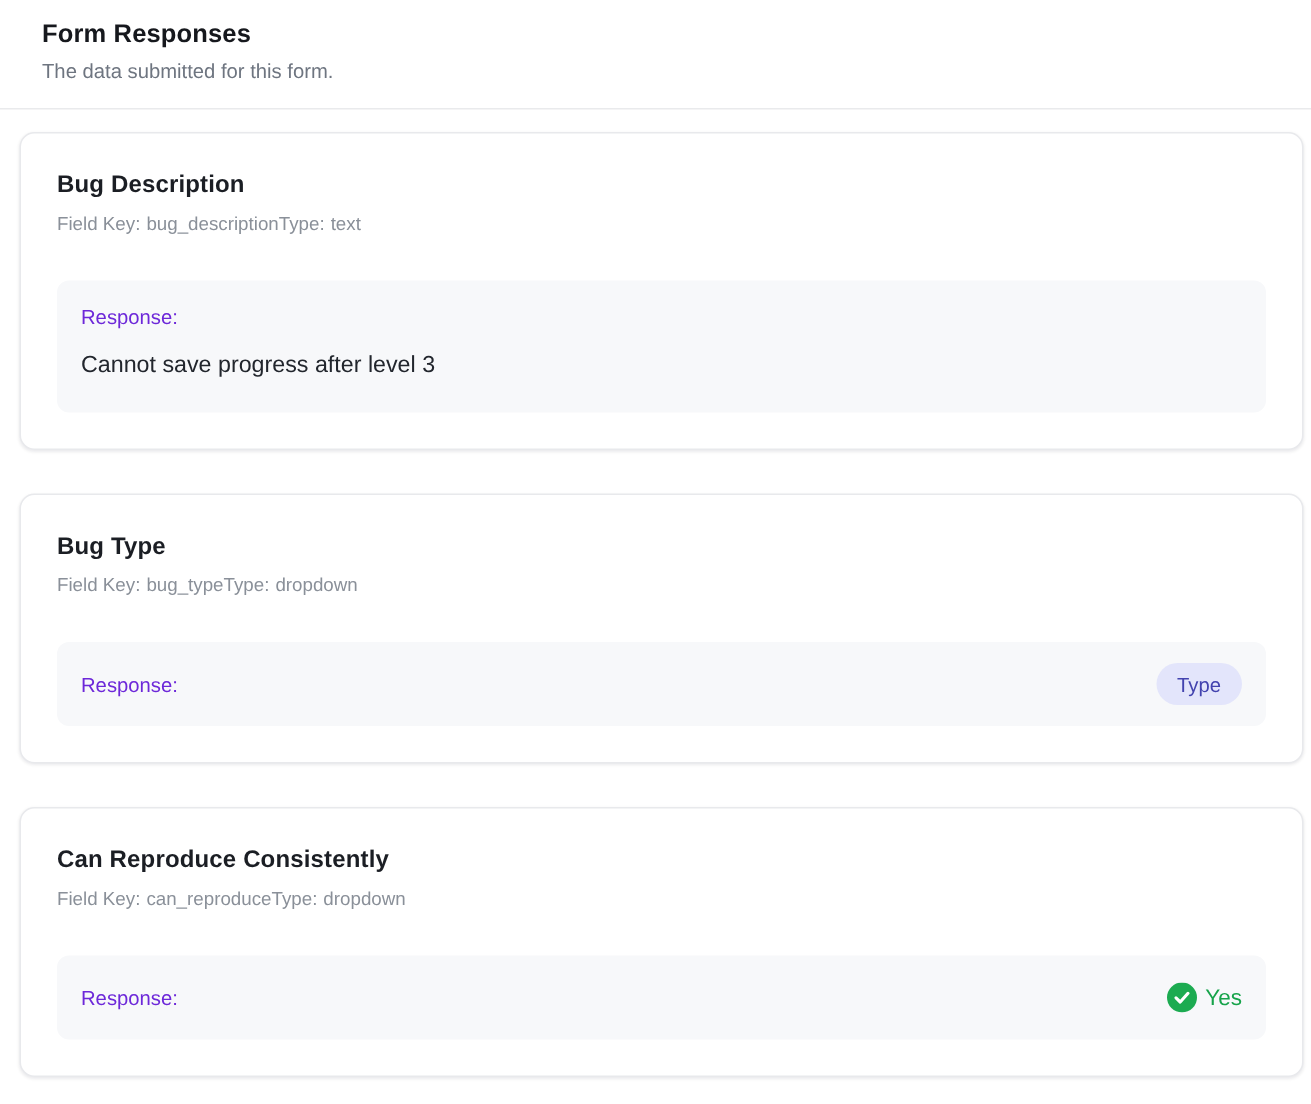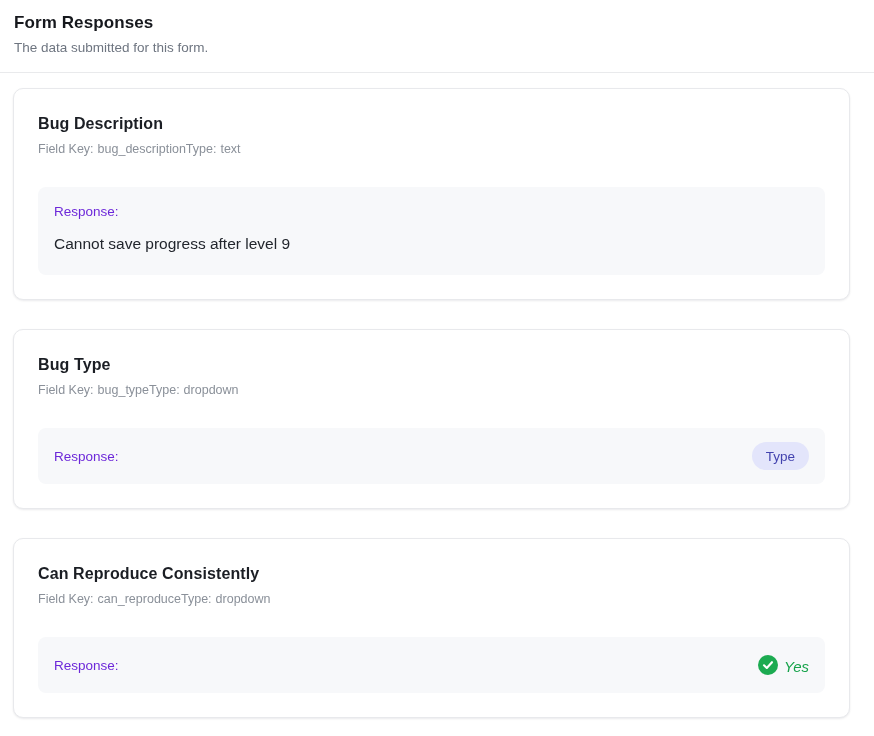--- a/index.html
+++ b/index.html
@@ -5,26 +5,26 @@
   * { margin: 0; padding: 0; box-sizing: border-box; }
   html, body {
     width: 874px;
     background: #ffffff;
     font-family: "Liberation Sans", "DejaVu Sans", sans-serif;
     color: #1d2127;
   }
   body { height: 736px; overflow: hidden; }
 
   
-  .page-header { padding: 13px 16px 17px 14px; border-bottom: 1px solid #e9eaec; }
+  .page-header { padding: 13px 16px 17px 28px; border-bottom: 1px solid #e9eaec; }
   .page-title { font-size: 17px; font-weight: 700; color: #16181d; letter-spacing: .1px; }
   .page-subtitle { margin-top: 7px; font-size: 13.5px; color: #6e7580; }
 
   
-  .main { padding: 15px 24px 0 13px; }
+  .main { padding: 15px 5px 0 13px; }
   .card {
     background: #ffffff;
     border: 1px solid #e8e9ec;
     border-radius: 10px;
     padding: 26px 24px 24px 24px;
     margin-bottom: 29px;
     box-shadow: 0 1px 2px rgba(16,24,40,.05), 0 1px 3px rgba(16,24,40,.04);
   }
   .card:last-child { margin-bottom: 12px; }
   .card-title { font-size: 16px; font-weight: 600; color: #1b1e24; letter-spacing: .1px; }
@@ -52,21 +52,21 @@
     display: inline-block;
     background: #e3e5fb;
     color: #4343af;
     font-size: 13.5px;
     line-height: 1;
     padding: 8px 14px 7px 14px;
     border-radius: 999px;
   }
 
   
-  .bool-wrap { display: inline-flex; align-items: flex-end; gap: 6px; font-style: italic; }
+  .bool-wrap { display: inline-flex; align-items: center; gap: 6px; }
   .check-icon { width: 20px; height: 20px; display: block; }
   .bool-text { font-size: 15px; font-weight: 500; color: #16a34a; }
 </style>
 </head>
 <body>
 
 <header class="page-header">
   <h1 class="page-title">Form Responses</h1>
   <p class="page-subtitle">The data submitted for this form.</p>
 </header>
@@ -80,21 +80,21 @@
         <span>Field Key:</span>
         <span>bug_description</span>
       </span>
       <span class="meta-item">
         <span>Type:</span>
         <span>text</span>
       </span>
     </div>
     <div class="response-box stacked">
       <div class="response-label">Response:</div>
-      <div class="response-value">Cannot save progress after level 9</div>
+      <div class="response-value">Cannot save progress after level 3</div>
     </div>
   </section>
 
   <section class="card">
     <h2 class="card-title">Bug Type</h2>
     <div class="meta">
       <span class="meta-item">
         <span>Field Key:</span>
         <span>bug_type</span>
       </span>

